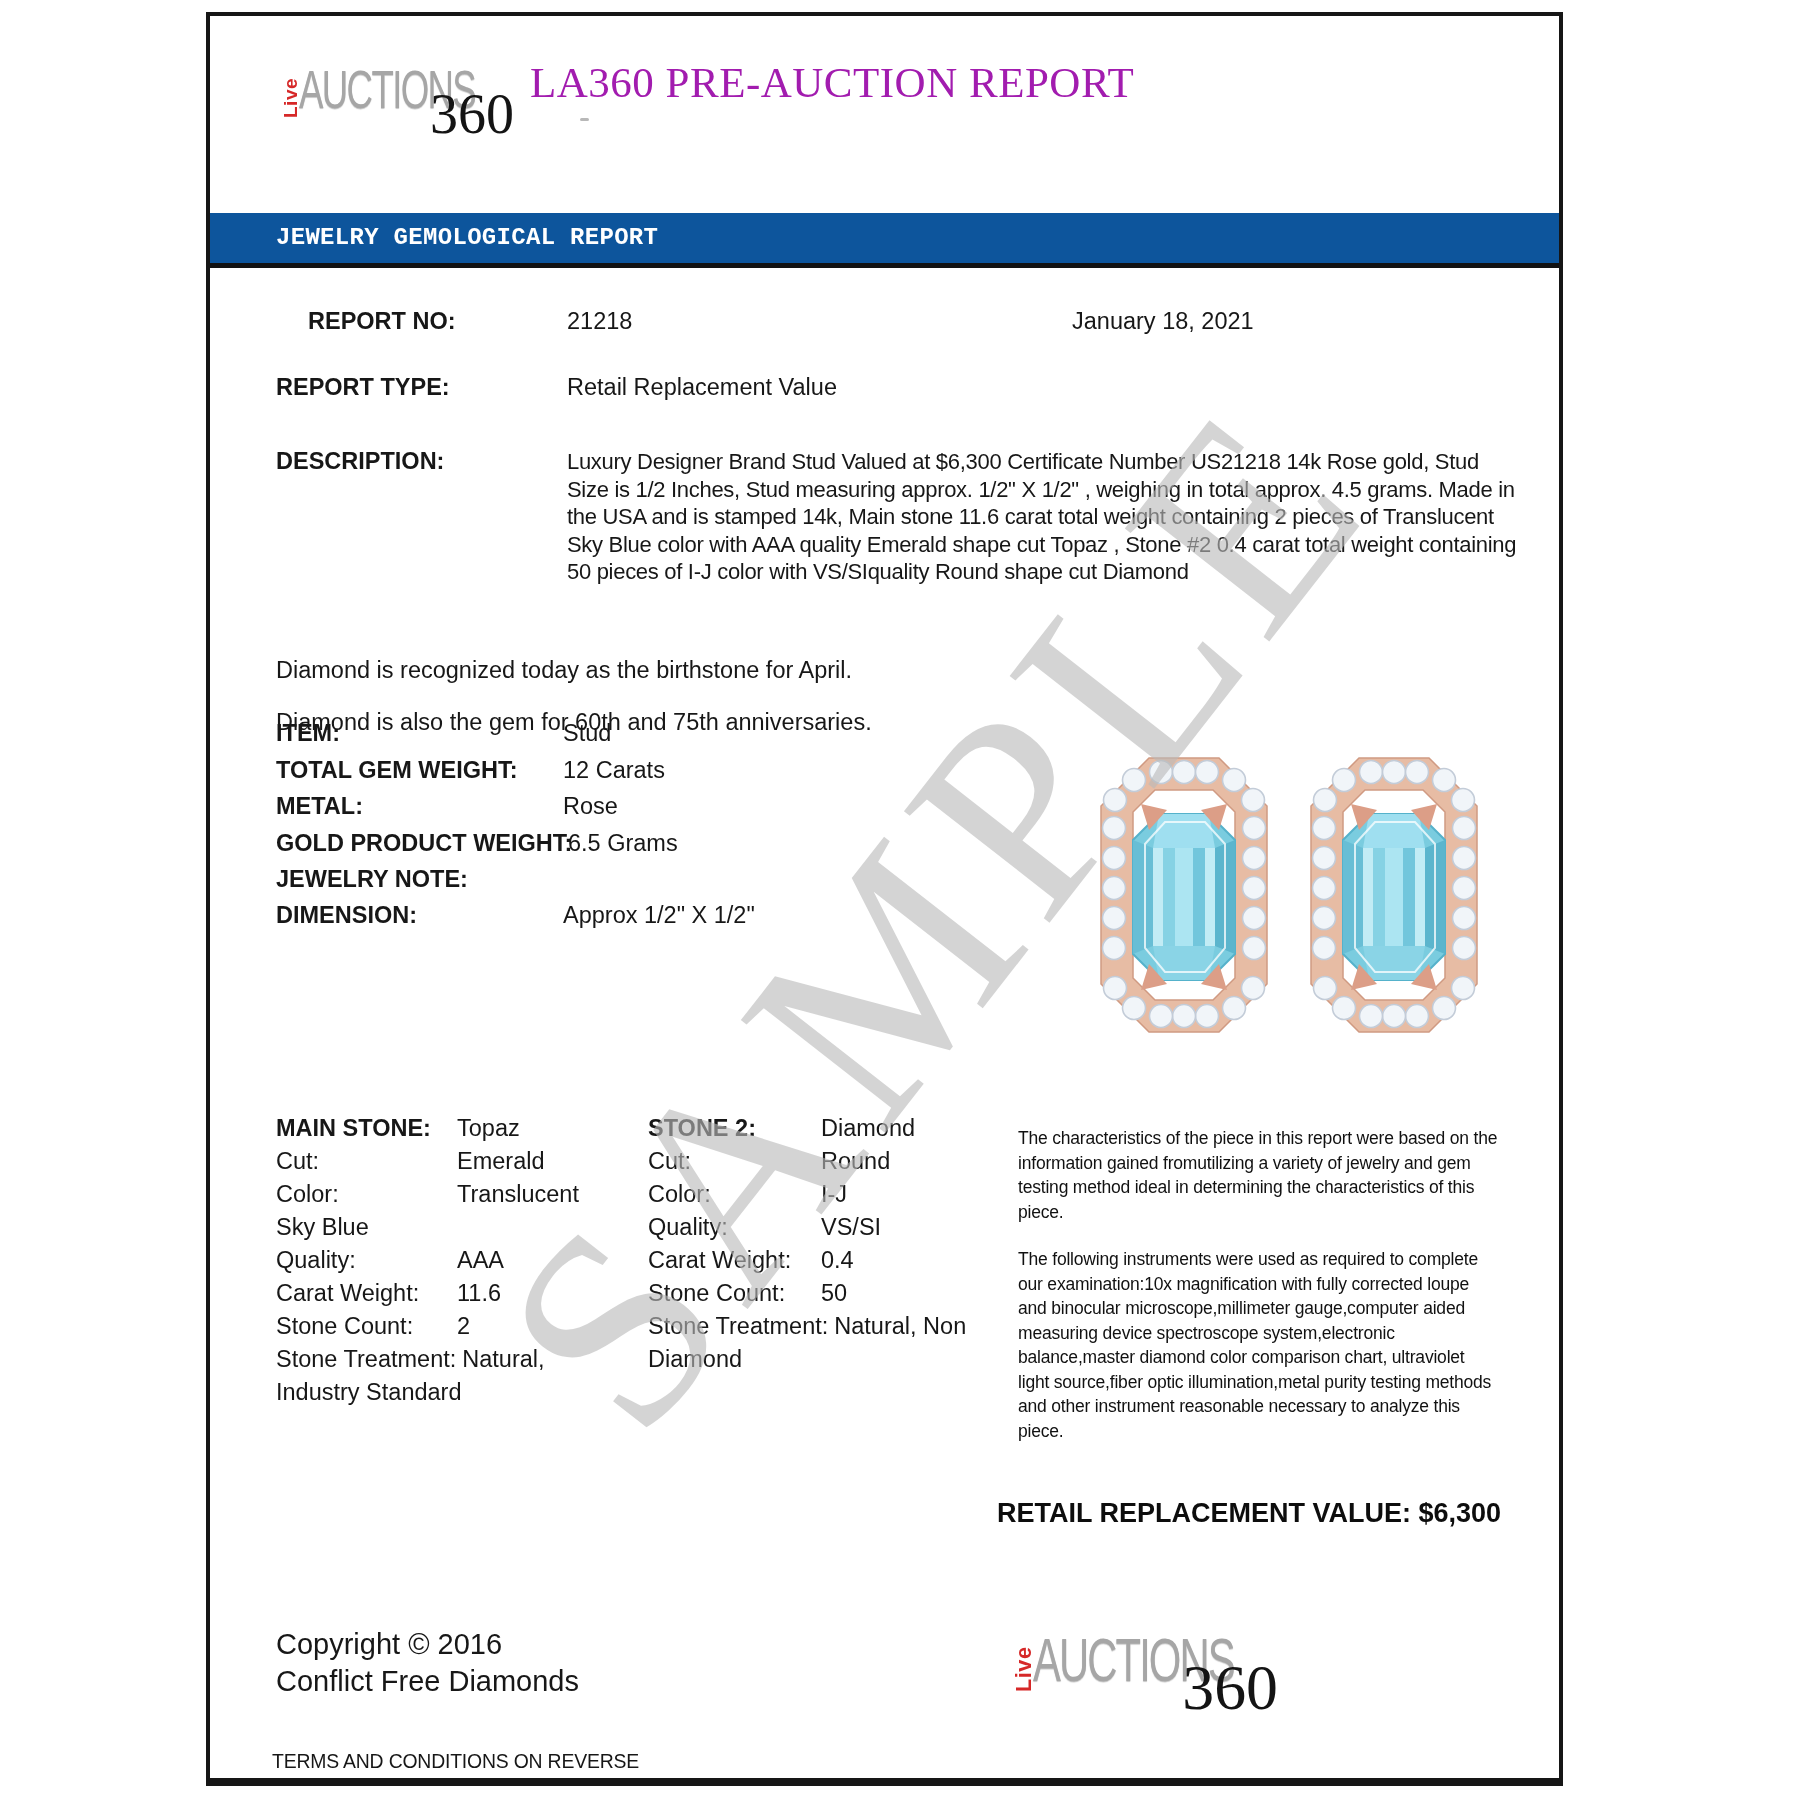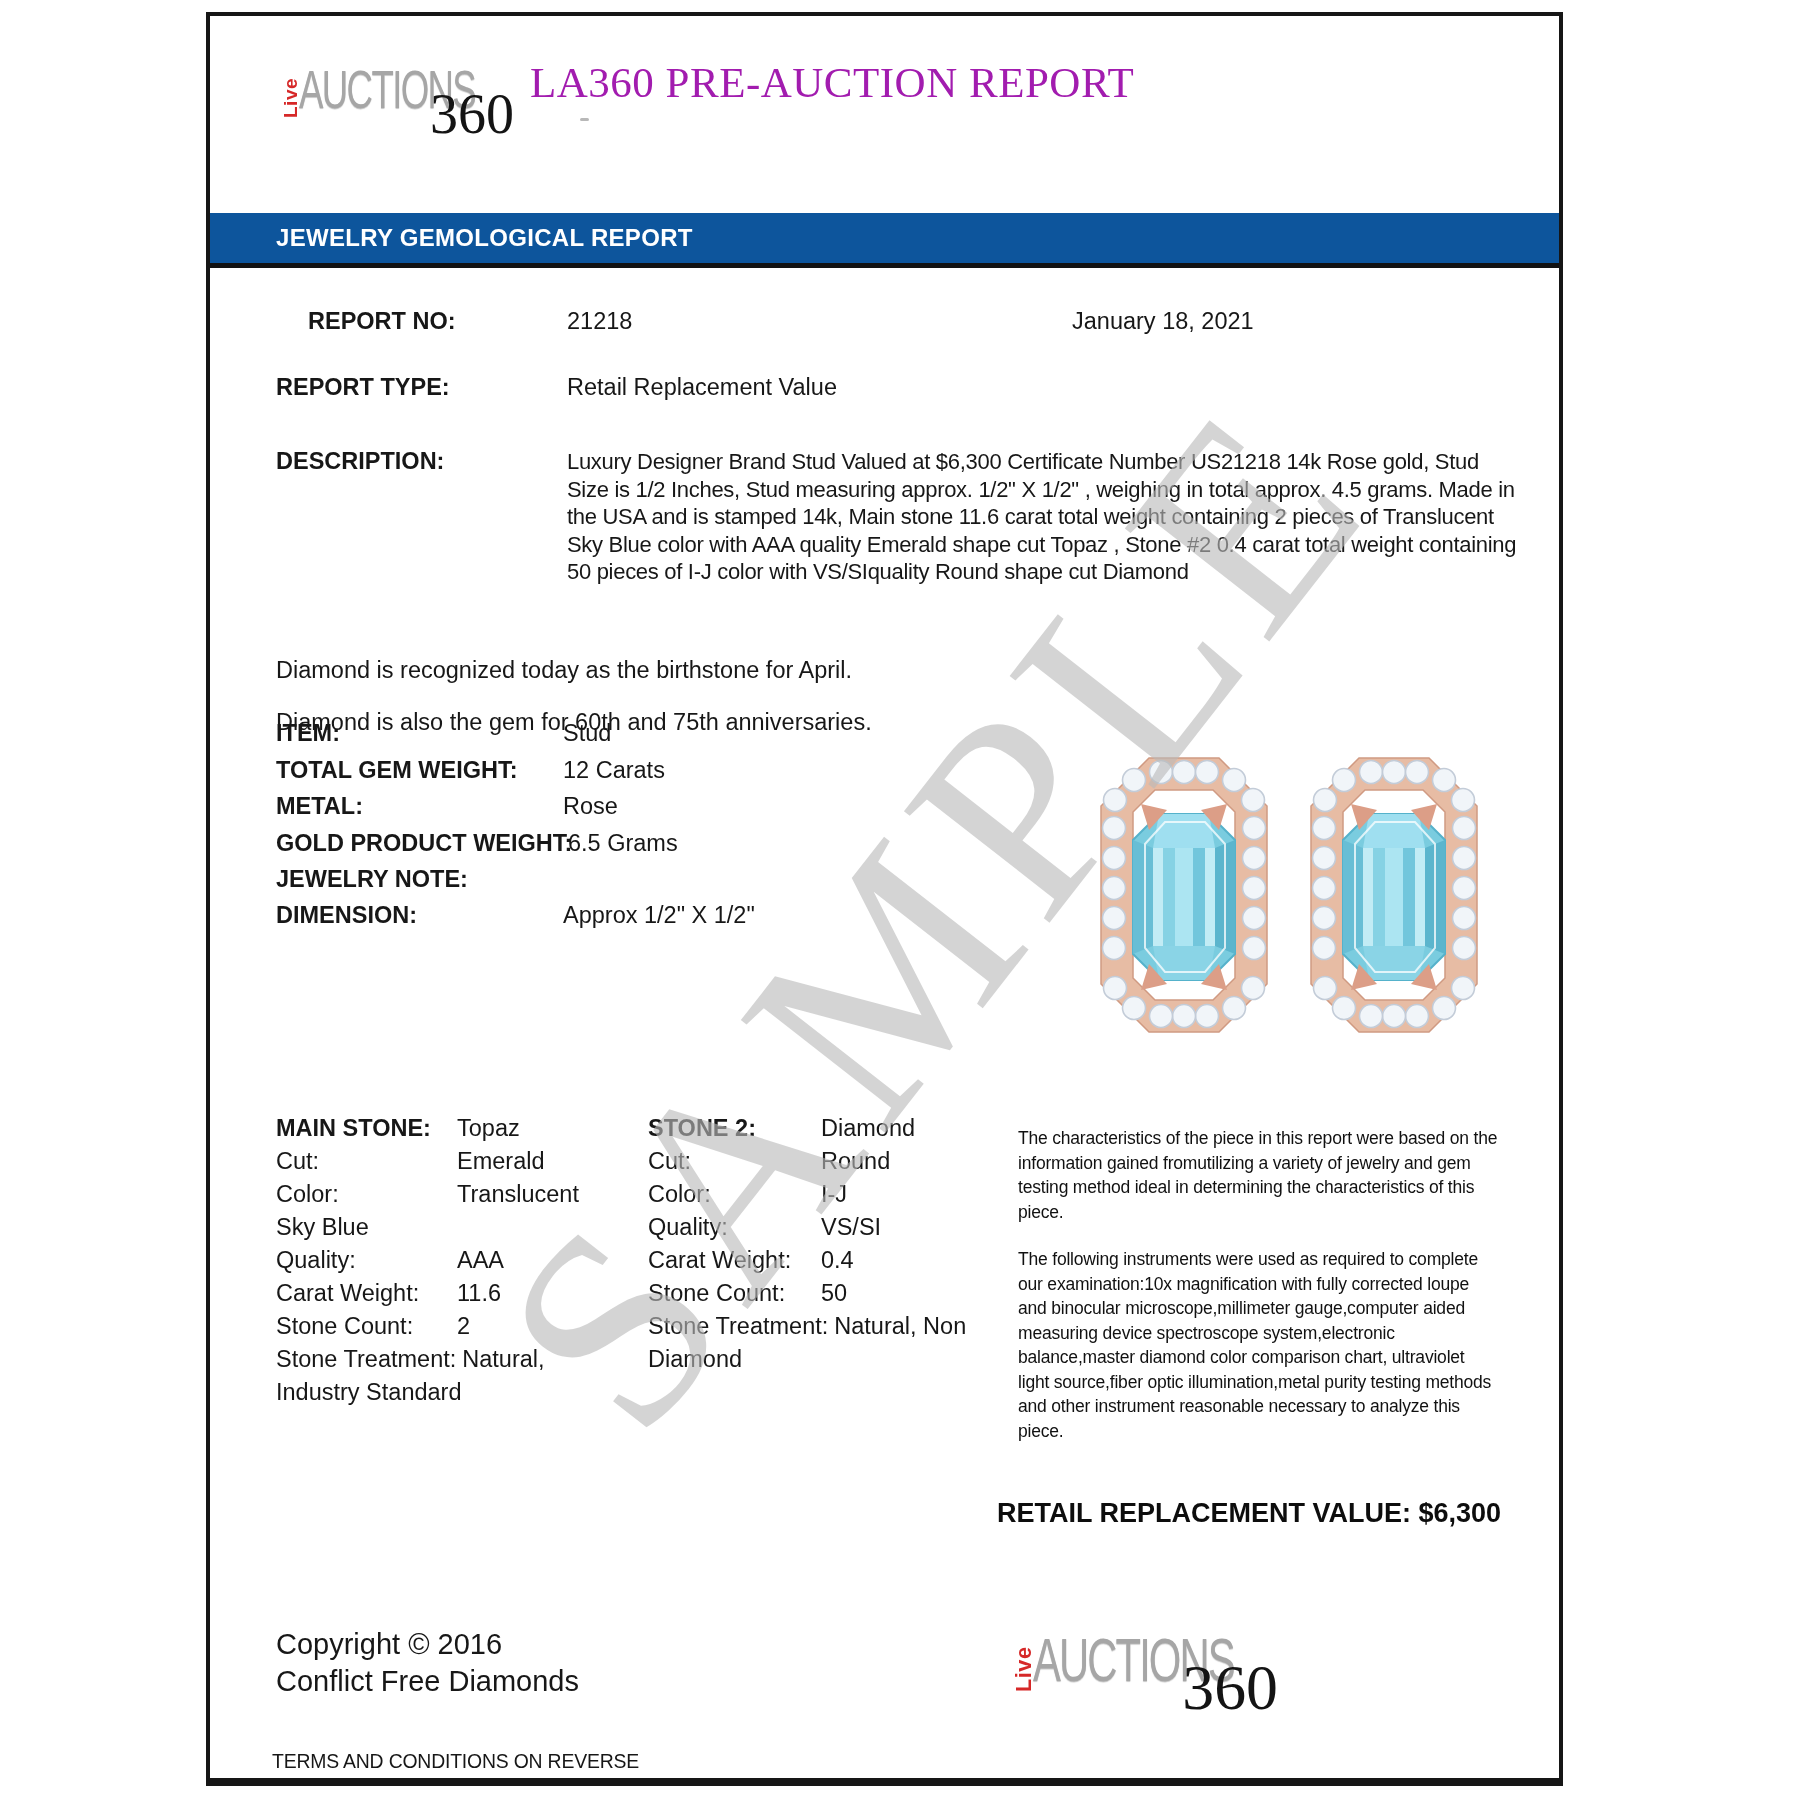--- a/index.html
+++ b/index.html
@@ -37,21 +37,21 @@
   .page-title {
     position:absolute; left:320px; top:42px;
     font-family:"Liberation Serif", serif; font-size:43px; letter-spacing:0.5px;
     color:#a21caf; white-space:nowrap;
   }
   .title-dash { position:absolute; left:370px; top:102px; width:9px; height:3px;
     background:#9a9a9a; opacity:.7; border-radius:2px; }
 
   .section-bar {
     position:absolute; left:0; right:0; top:197px; height:50px;
-    background:#0d559c; border-bottom:5px solid #121212;
+    background:#0d559c; border-bottom:5px solid #121212;font-family:Liberation Mono, monospace;
   }
   .section-bar-label {
     margin-left:66px; line-height:50px; color:#ffffff; font-weight:bold;
     font-size:24px; letter-spacing:0.3px;
   }
 
   
   .lbl  { font-weight:bold; font-size:23.5px; white-space:nowrap; }
   .val  { font-size:23.5px; white-space:nowrap; }
   .desc-text {

